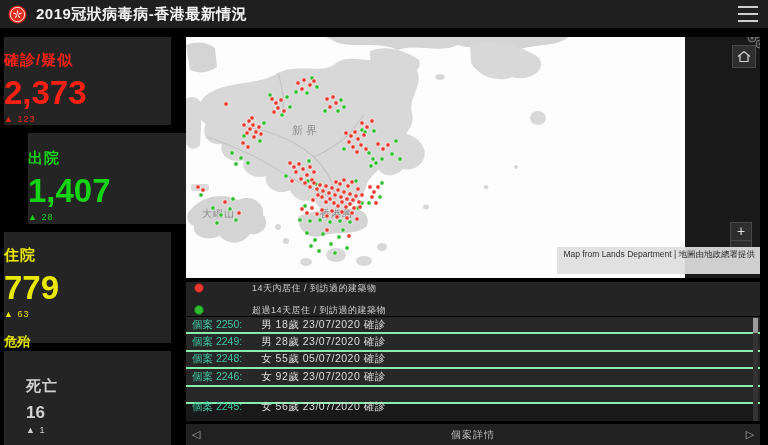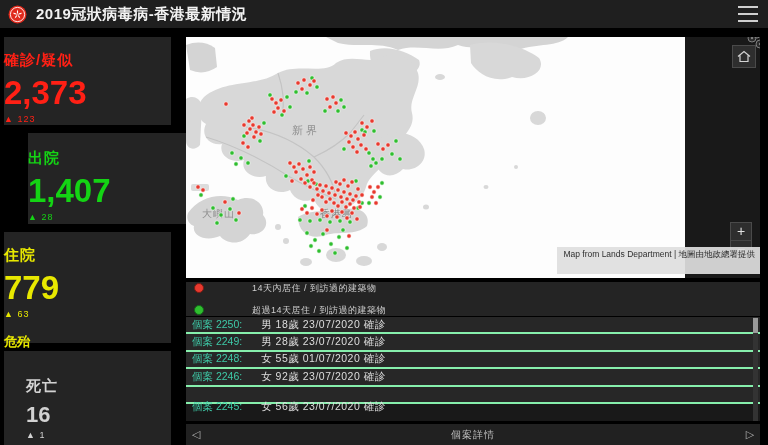--- a/index.html
+++ b/index.html
@@ -20,21 +20,21 @@
   .card-label{font-size:15px;font-weight:bold;letter-spacing:1px;}
   .card-value{font-size:33px;font-weight:bold;line-height:1;margin-top:6px;}
   .card-delta{font-size:9px;margin-top:5px;letter-spacing:1px;}
   .card-sub-label{font-size:13px;font-weight:bold;margin-top:14px;}
   .card-sub-value{font-size:15px;font-weight:bold;margin-top:3px;}
   .c-red{color:#ff2015;} .c-green{color:#14d414;} .c-yellow{color:#e8e800;} .c-grey{color:#d2d2d2;padding-left:22px;}
   #card-confirmed{top:37px;height:88px;padding-top:14px;box-sizing:border-box;}
   #card-discharged{top:133px;height:91px;padding-top:16px;box-sizing:border-box;margin-left:24px;}
   #card-hospitalised{top:232px;height:111px;padding-top:14px;box-sizing:border-box;}
   #card-deaths{top:351px;height:110px;padding-top:26px;box-sizing:border-box;}
-  #card-deaths .card-value{font-size:22px;margin-top:8px;}
+  #card-deaths .card-value{font-size:17px;margin-top:8px;}
   #card-deaths .card-delta{margin-top:4px;}
 
   
   .map-panel{position:absolute;left:186px;top:37px;width:574px;height:241px;background:#fff;overflow:hidden;}
   .map-svg{position:absolute;left:0;top:0;}
   .map-corner{position:absolute;right:-6px;top:-5px;opacity:.9;}
   .map-btn{position:absolute;width:24px;height:23px;background:#2e2e2e;border:1px solid #4a4a4a;
            box-sizing:border-box;display:flex;align-items:center;justify-content:center;cursor:pointer;}
   #home-btn{right:4px;top:8px;}
   .zoom-pill{position:absolute;right:8px;bottom:19px;width:20px;background:#2e2e2e;border:1px solid #4a4a4a;
@@ -399,21 +399,21 @@
     <div class="case-row">
       <span class="case-id">個案 2250:</span>
       <span class="case-details">男  18歲  23/07/2020 確診</span>
     </div>
     <div class="case-row">
       <span class="case-id">個案 2249:</span>
       <span class="case-details">男  28歲  23/07/2020 確診</span>
     </div>
     <div class="case-row">
       <span class="case-id">個案 2248:</span>
-      <span class="case-details">女  55歲  01/07/2020 確診</span>
+      <span class="case-details">女  55歲  05/07/2020 確診</span>
     </div>
     <div class="case-row">
       <span class="case-id">個案 2246:</span>
       <span class="case-details">女  92歲  23/07/2020 確診</span>
     </div>
     <div class="case-row partial">
       <span class="case-id">個案 2245:</span>
       <span class="case-details">女  56歲  23/07/2020 確診</span>
     </div>
     <div class="v-scroll">

